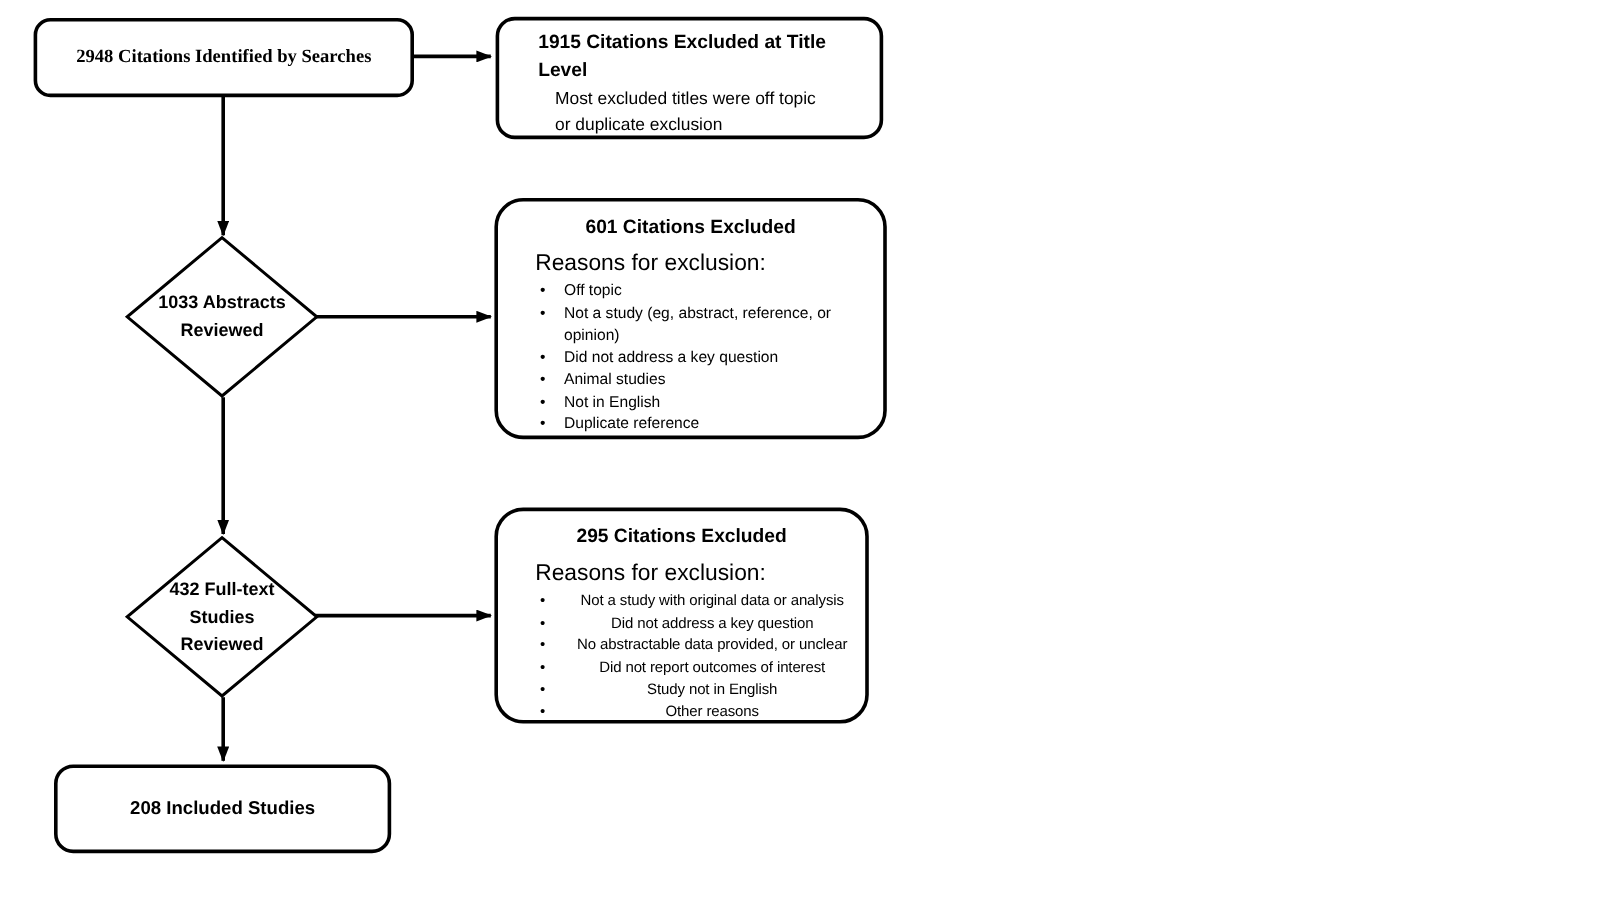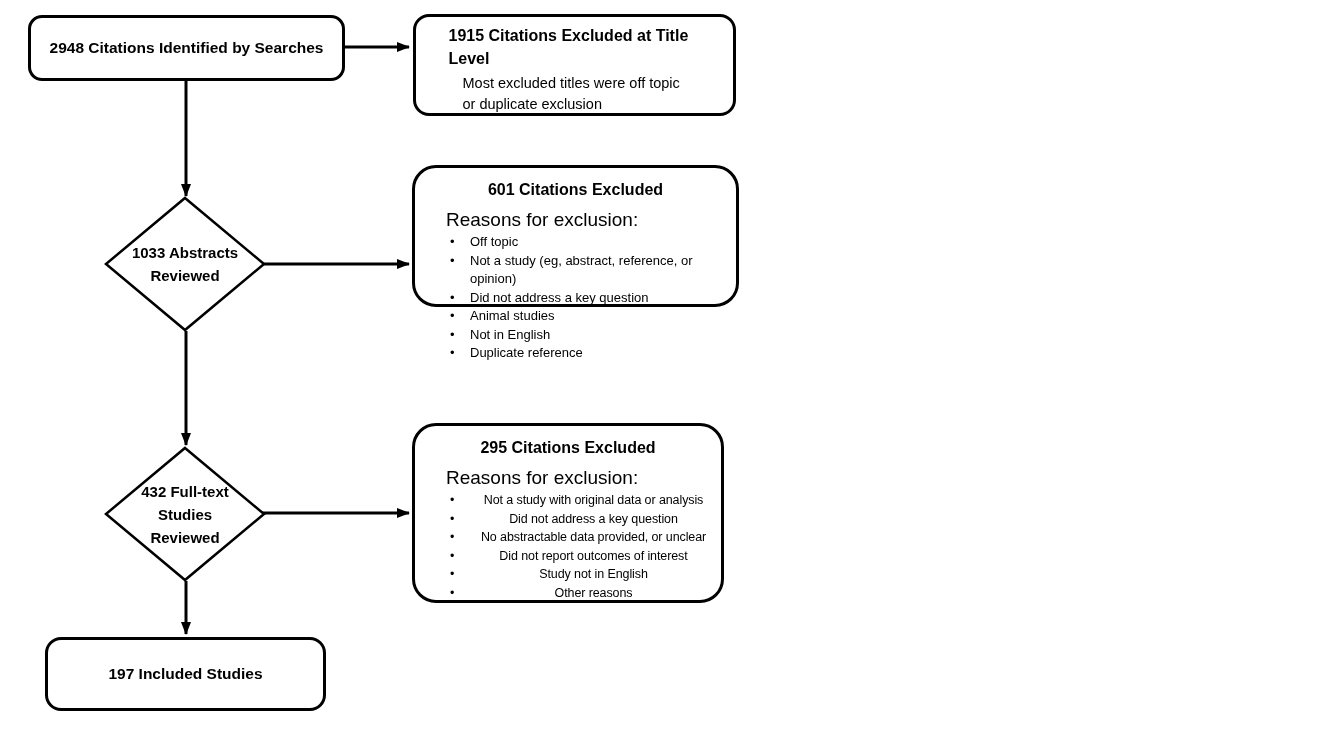--- a/index.html
+++ b/index.html
@@ -39,20 +39,21 @@
     align-items: center;
     justify-content: center;
     text-align: center;
   }
   #box-identified {
     left: 28px; top: 15px;
     width: 317px; height: 66px;
     border-radius: 14px;
     font-weight: bold;
     font-size: 15.5px;
+    font-family: Liberation Serif, serif;
   }
   #box-title-excluded {
     left: 413px; top: 14px;
     width: 323px; height: 102px;
     border-radius: 16px;
     text-align: left;
     padding-top: 7px;
   }
   .bx-title {
     font-weight: bold;
@@ -85,21 +86,21 @@
   }
   .diamond .d-label span { display: inline-block; width: 112px; }
   #diamond-abstracts { left: 103px; top: 195px; }
   #diamond-fulltext  { left: 103px; top: 445px; }
   .reasons-box {
     border-radius: 24px;
     padding-top: 10px;
   }
   #box-abstracts-excluded {
     left: 412px; top: 165px;
-    width: 327px; height: 142px;
+    width: 327px; height: 201px;
   }
   #box-fulltext-excluded {
     left: 412px; top: 423px;
     width: 312px; height: 180px;
   }
   .reasons-box .bx-title { text-align: center; }
   .reasons-heading {
     margin: 9px 0 0 31px;
     font-size: 19px;
     line-height: 19px;
@@ -195,16 +196,16 @@
       <li>Not a study with original data or analysis</li>
       <li>Did not address a key question</li>
       <li>No abstractable data provided, or unclear</li>
       <li>Did not report outcomes of interest</li>
       <li>Study not in English</li>
       <li>Other reasons</li>
     </ul>
   </div>
 
   <div class="node box flex-center" id="box-included">
-    <span>197 Included Studies</span>
+    <span>208 Included Studies</span>
   </div>
 
 </div>
 
 </body></html>

